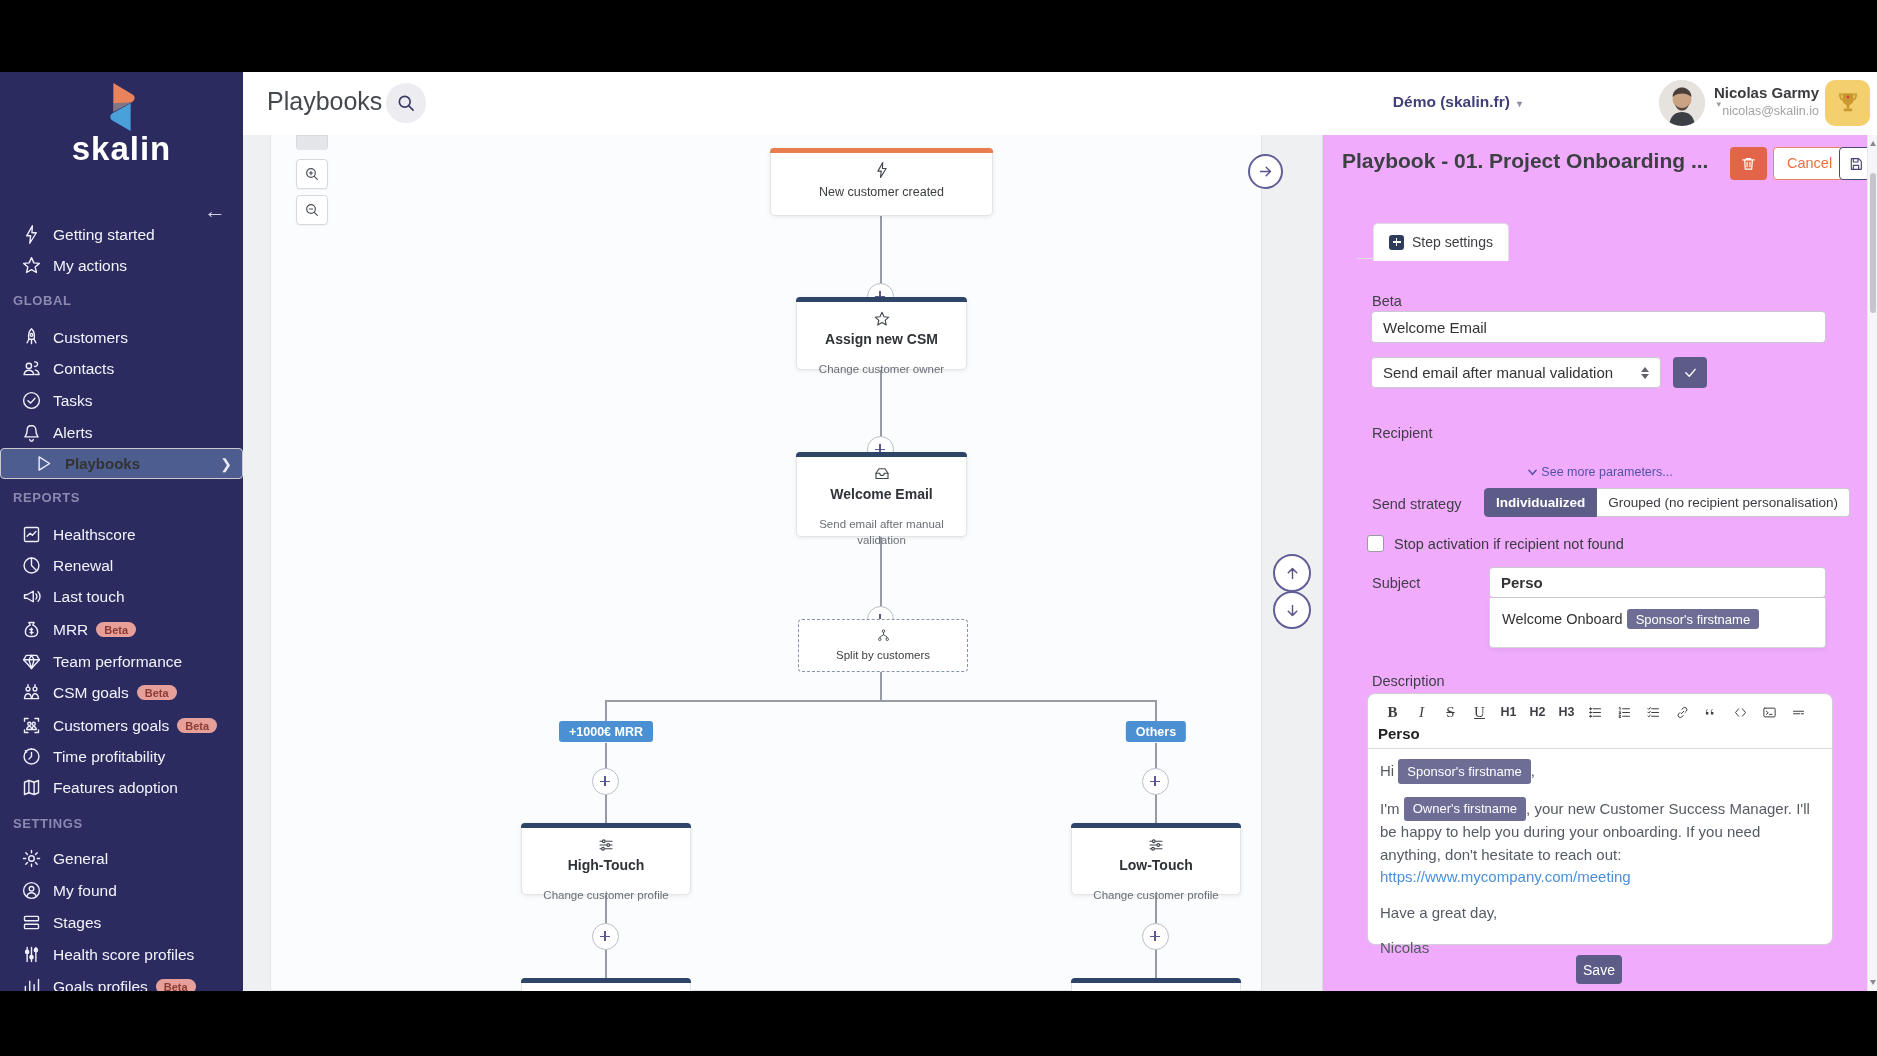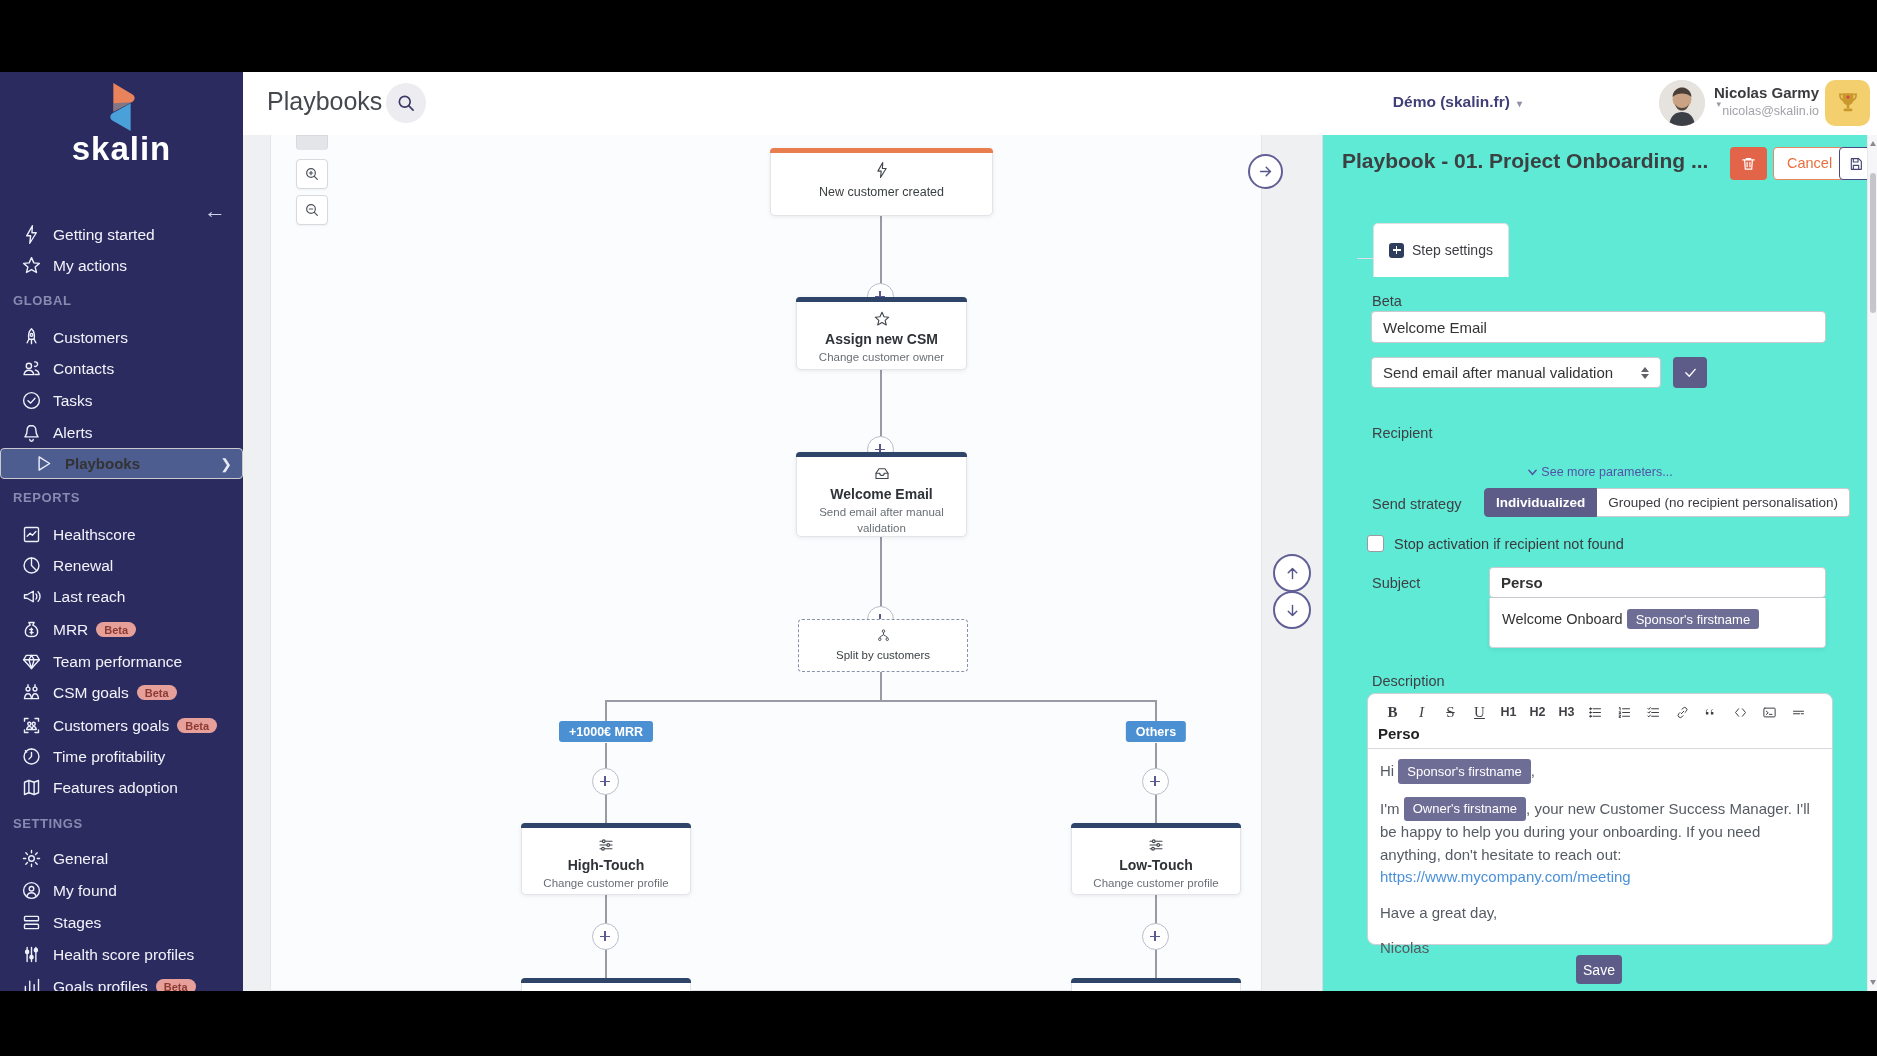--- a/index.html
+++ b/index.html
@@ -50,41 +50,41 @@
   .plus::after{left:11.1px;top:7.3px;width:1.8px;height:10px;}
 
   .node{position:absolute;background:#fff;border:1px solid #e2e4e8;border-radius:5px;box-shadow:0 1px 4px rgba(30,40,70,.09);box-sizing:border-box;text-align:center;cursor:pointer;}
   .node-top{height:5px;border-radius:4px 4px 0 0;margin:-1px -1px 0 -1px;}
   .node-top.orange{background:#ea7d4e;}
   .node-top.navy{background:#2e4468;}
   .node .nic{margin-top:8px;height:18px;}
   .node .nic svg{width:18px;height:18px;stroke:#41454c;fill:none;stroke-width:1.5;stroke-linecap:round;stroke-linejoin:round;}
   .node-title{font-size:14px;font-weight:700;color:#2f3237;margin-top:3px;}
   .node-title-reg{font-size:12.5px;font-weight:400;color:#3c4043;margin-top:6px;}
-  .node-sub{font-size:11.5px;color:#6a6f76;margin-top:3px;line-height:1.35;padding:0 10px;}
+  .node-sub{font-size:11.5px;color:#6a6f76;margin-top:15px;line-height:1.35;padding:0 10px;}
   .split-node{position:absolute;background:#fff;border:1.5px dashed #8892a8;border-radius:4px;box-sizing:border-box;text-align:center;cursor:pointer;}
   .split-node svg{width:15px;height:15px;stroke:#41454c;fill:none;stroke-width:1.5;margin-top:8px;}
   .split-label{font-size:11.5px;color:#3c4043;margin-top:2px;}
   .branch-badge{position:absolute;background:#4b90d3;color:#fff;font-size:12.5px;font-weight:700;border-radius:3px;height:21px;line-height:22px;padding:0 10px;transform:translateX(-50%);cursor:pointer;}
   .stub-node{position:absolute;background:#fff;border:1px solid #e2e4e8;border-bottom:none;border-radius:5px 5px 0 0;box-sizing:border-box;}
   .stub-top{height:5px;border-radius:4px 4px 0 0;margin:-1px -1px 0 -1px;background:#2e4468;}
 
   .circle-btn{position:absolute;border-radius:50%;background:#fff;border:2px solid #615f96;box-sizing:border-box;display:flex;align-items:center;justify-content:center;cursor:pointer;}
   .circle-btn svg{stroke:#55548a;fill:none;stroke-width:2;stroke-linecap:round;stroke-linejoin:round;}
 
   
-  #panel{position:absolute;left:1322px;top:63px;width:555px;height:856px;background:#5eead4;border-left:1px solid #dcdce0;box-sizing:border-box;}
+  #panel{position:absolute;left:1322px;top:63px;width:555px;height:856px;background:#f0abfc;border-left:1px solid #dcdce0;box-sizing:border-box;}
   .panel-title{position:absolute;left:19px;top:14px;width:390px;font-size:21px;font-weight:700;color:#3c4043;white-space:nowrap;overflow:hidden;}
   .btn-trash{position:absolute;left:407px;top:12px;width:37px;height:33px;background:#e2654a;border-radius:4px;display:flex;align-items:center;justify-content:center;cursor:pointer;}
   .btn-trash svg{width:17px;height:17px;stroke:#fff;fill:none;stroke-width:1.7;stroke-linecap:round;}
   .btn-cancel{position:absolute;left:450px;top:12px;height:33px;line-height:31px;padding:0 13px;border:1px solid #e8875e;border-radius:4px;color:#e8703f;font-size:14.5px;background:#fff;box-sizing:border-box;cursor:pointer;}
   .btn-savedisk{position:absolute;left:516px;top:12px;width:33px;height:33px;border:1px solid #4a4980;border-radius:4px;background:#fff;display:flex;align-items:center;justify-content:center;box-sizing:border-box;cursor:pointer;}
   .btn-savedisk svg{width:16px;height:16px;stroke:#464573;fill:none;stroke-width:1.7;stroke-linejoin:round;}
 
-  .tab{position:absolute;left:50px;top:88px;height:36px;border:1px solid #dfdfe3;border-bottom:1px solid #fff;border-radius:5px 5px 0 0;background:#fff;display:flex;align-items:center;padding:8px 15px;font-size:14px;color:#3c3c43;cursor:pointer;z-index:2;}
+  .tab{position:absolute;left:50px;top:88px;height:36px;border:1px solid #dfdfe3;border-bottom:1px solid #fff;border-radius:5px 5px 0 0;background:#fff;display:flex;align-items:center;padding:0 15px;font-size:14px;color:#3c3c43;cursor:pointer;z-index:2;}
   .tab-underline{position:absolute;left:34px;top:123px;width:17px;height:1px;background:#dfdfe3;}
   .tab .tabic{width:15px;height:15px;background:#2f3d5c;border-radius:3px;margin-right:8px;position:relative;}
   .tab .tabic::before,.tab .tabic::after{content:"";position:absolute;background:#fff;}
   .tab .tabic::before{left:3.5px;top:6.7px;width:8px;height:1.6px;}
   .tab .tabic::after{left:6.7px;top:3.5px;width:1.6px;height:8px;}
 
   .f-label{position:absolute;left:49px;font-size:14.5px;color:#3f3f46;}
   .f-input{position:absolute;border:1px solid #c9c9cf;border-radius:4px;box-sizing:border-box;font-size:15px;color:#333;padding:0 11px;font-family:"Liberation Sans",sans-serif;background:#fff;}
   .sel{position:absolute;border:1px solid #c9c9cf;border-radius:4px;box-sizing:border-box;font-size:15px;color:#333;padding:0 11px;display:flex;align-items:center;background:#fff;cursor:pointer;}
   .sel .updown{margin-left:auto;display:flex;flex-direction:column;gap:2px;}
@@ -224,21 +224,21 @@
         </span>
       <span>Renewal</span>
     </div>
     <div class="side-item" style="top:509px">
       <span class="ic">
           <svg viewBox="0 0 24 24">
             <path d="M4 10 V14 H7 L14 18 V6 L7 10 Z"></path>
             <path d="M17 9 C18.5 10.5 18.5 13.5 17 15 M19.5 6.5 C22.5 9.5 22.5 14.5 19.5 17.5"></path>
           </svg>
         </span>
-      <span>Last reach</span>
+      <span>Last touch</span>
     </div>
     <div class="side-item" style="top:542px">
       <span class="ic">
           <svg viewBox="0 0 24 24">
             <path d="M9 4 H15 L13.5 7 C17 8.5 19 11.5 19 15 C19 18 16.5 20 12 20 C7.5 20 5 18 5 15 C5 11.5 7 8.5 10.5 7 Z"></path>
             <path d="M12 10.5 V17 M10 12 H13.2 M10.5 15.5 H13.8"></path>
           </svg>
         </span>
       <span>MRR</span>
       <span class="beta">Beta</span>

